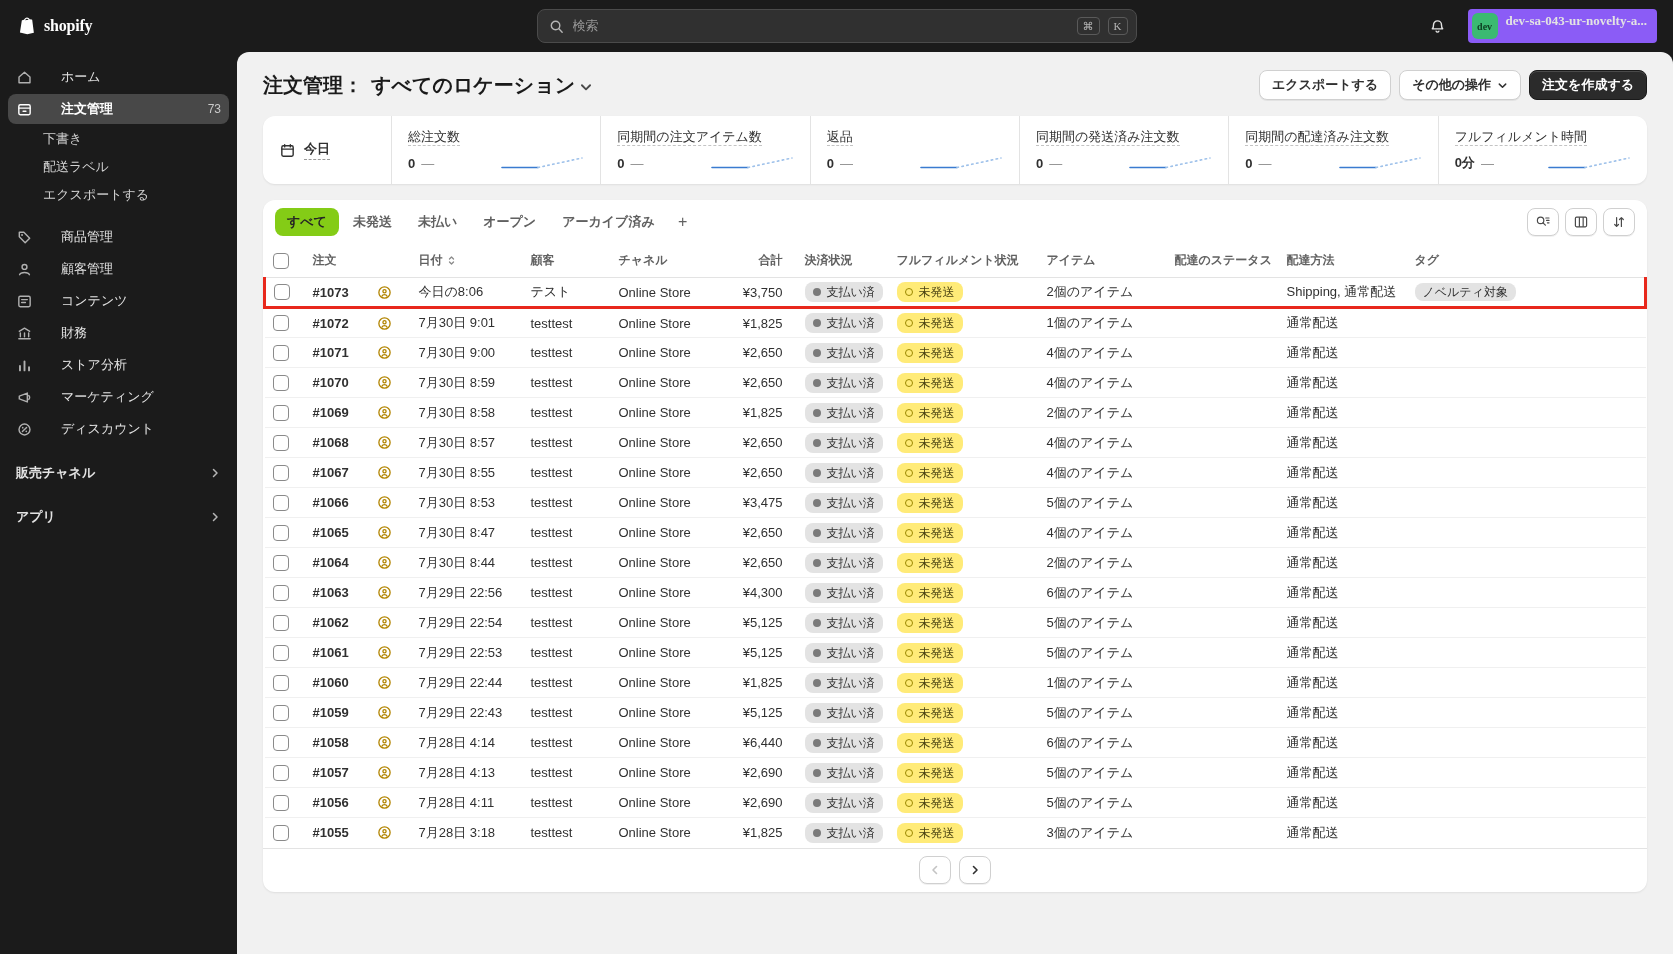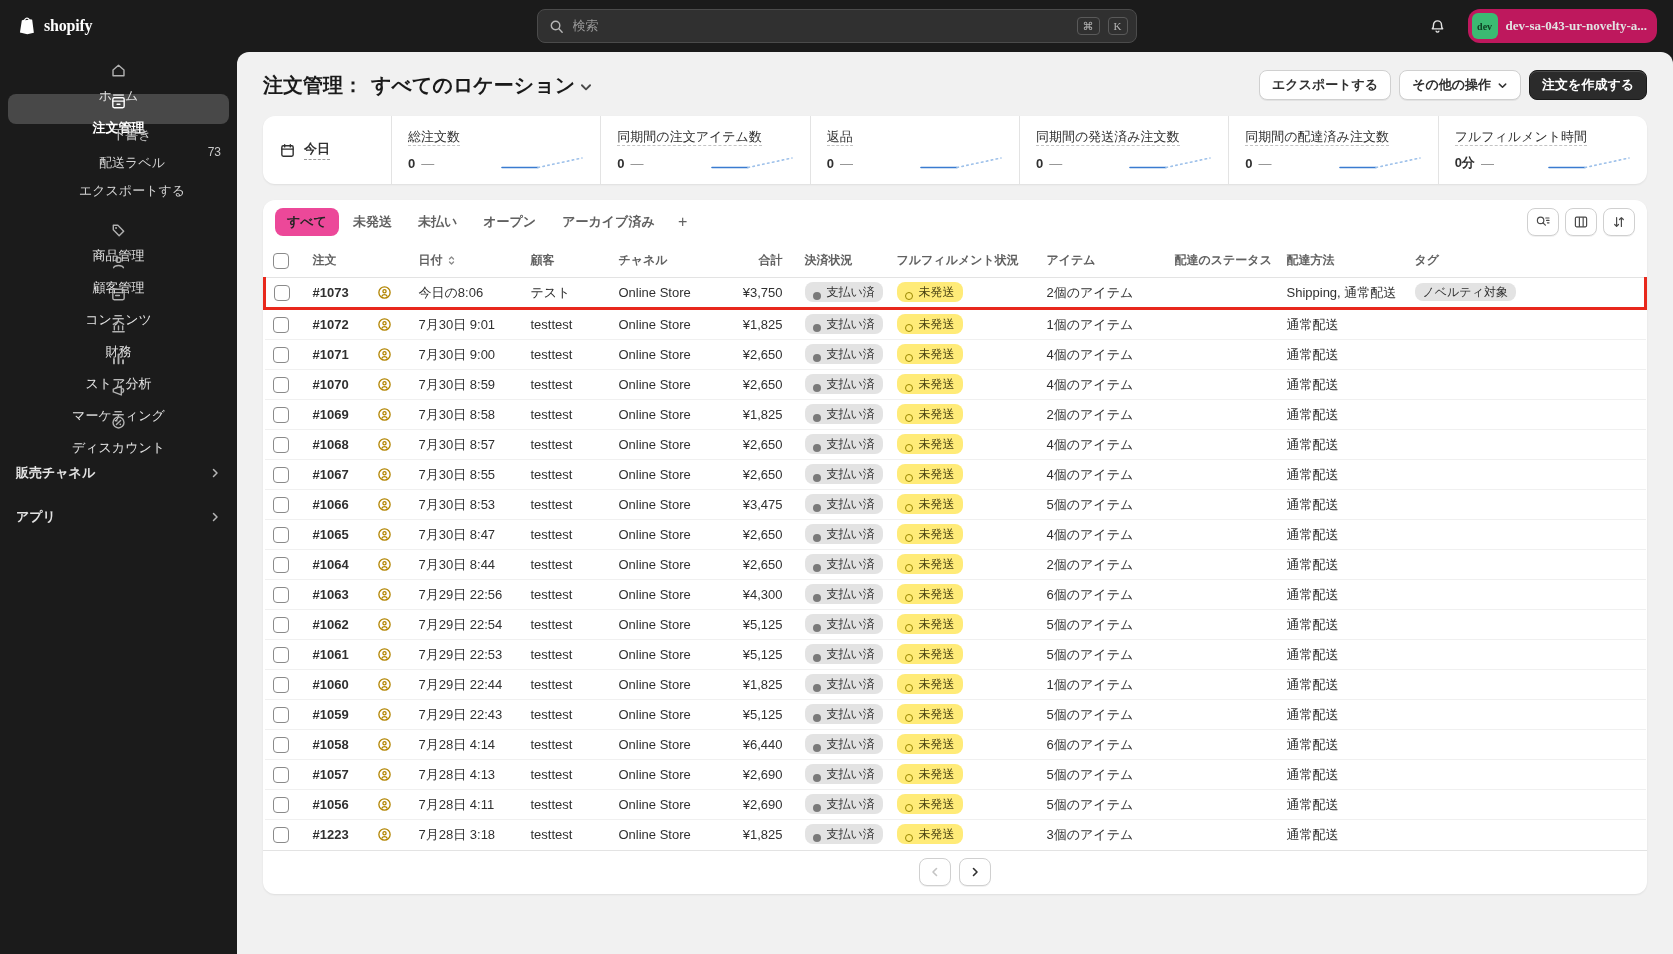--- a/index.html
+++ b/index.html
@@ -18,29 +18,29 @@
   .topbar { height:52px; background:var(--bg-dark); display:flex; align-items:center; padding:0 16px; position:relative;font-family:Liberation Serif, serif; }
   .brand { display:flex; align-items:center; gap:6px; color:#fff; }
   .brand-name { font-size:16px; font-weight:700; letter-spacing:-.2px; color:#fff; }
   .search-wrap { position:absolute; left:50%; transform:translateX(-50%); width:600px; }
   .searchbox { display:flex; align-items:center; gap:8px; background:#303030; border:1px solid #4b4b4b; border-radius:8px; height:34px; padding:0 8px 0 10px; color:#b5b5b5; }
   .searchbox input { flex:1; background:transparent; border:none; outline:none; color:#e3e3e3; font-size:13px; font-family:inherit; }
   .searchbox input::placeholder { color:#9a9a9a; }
   .keycap { border:1px solid #5a5a5a; border-radius:4px; font-size:11px; color:#b5b5b5; padding:1px 5px; line-height:14px; }
   .topbar-right { margin-left:auto; display:flex; align-items:center; gap:14px; }
   .bell-btn { color:#e3e3e3; width:32px; height:32px; display:flex; align-items:center; justify-content:center; border-radius:8px; }
-  .account { display:flex; align-items:center; gap:8px; background:#be185d; border-radius:12px; padding:4px 10px 4px 4px; }
+  .account { display:flex; align-items:flex-start; gap:8px; background:#8b5cf6; border-radius:4px; padding:4px 10px 4px 4px; }
   .avatar { width:26px; height:26px; border-radius:6px; background:#3bba72; color:#0d3d21; font-size:10px; font-weight:700; display:flex; align-items:center; justify-content:center; }
   .store-name { color:#e3e3e3; font-size:13px; font-weight:600; max-width:170px; white-space:nowrap; overflow:hidden; }
   
   .shell { display:flex; height:902px; }
   
   .sidebar { width:237px; flex:none; background:var(--bg-dark); display:flex; flex-direction:column; padding-top:10px; position:relative; }
   .nav { padding:0 8px; }
-  .nav-item { display:flex; align-items:center; gap:8px; height:30px; padding:0 8px; border-radius:8px; color:#e3e3e3; font-size:13px; font-weight:500; cursor:pointer; margin-bottom:2px;flex-direction:column; }
+  .nav-item { display:flex; align-items:center; gap:28px; height:30px; padding:0 8px; border-radius:8px; color:#e3e3e3; font-size:13px; font-weight:500; cursor:pointer; margin-bottom:2px; }
   .nav-item .icn { color:#b0b0b0; }
   .nav-item.active { background:#484848; color:#fff; font-weight:700; }
   .nav-item.active .icn { color:#fff; }
   .nav-badge { margin-left:auto; color:#c9c9c9; font-size:12px; font-weight:500; }
   .nav-sub { padding-left:35px; height:26px; color:#d3d3d3; font-weight:400; }
   .nav-section { display:flex; align-items:center; height:30px; padding:0 8px; color:#e3e3e3; font-size:13px; font-weight:600; margin-top:14px; border-radius:8px; cursor:pointer; }
   .nav-section .chev { width:12px; height:12px; margin-left:auto; color:#b5b5b5; }
   .sidebar-bottom { margin-top:auto; }
   .footer-banner { background:#e3e3e3; height:38px; display:flex; align-items:center; gap:8px; padding:0 14px; color:#303030; font-size:13px; font-weight:600; position:relative; }
   .footer-banner .bar { position:absolute; left:0; bottom:0; height:3px; width:112px; background:#2c6ecb; }
@@ -62,36 +62,36 @@
   .m-label { font-size:13px; color:#303030; margin-bottom:8px; white-space:nowrap; }
   .m-label span { border-bottom:1px dashed #c4c4c4; padding-bottom:1px; }
   .m-row { display:flex; align-items:center; gap:6px; }
   .m-value { font-weight:700; font-size:13px; }
   .m-dash { color:#8a8a8a; }
   .spark { width:84px; height:18px; margin-left:auto; }
   
   .table-card { margin:16px 26px 12px; background:var(--card); border-radius:12px; box-shadow:0 1px 2px rgba(0,0,0,.08); overflow:hidden; }
   .tabs-bar { display:flex; align-items:center; padding:8px 12px; gap:2px; }
   .tab { padding:5px 12px; border-radius:8px; font-size:13px; font-weight:600; color:#616161; cursor:pointer; }
-  .tab.active { background:#ec4899; color:#252525; }
+  .tab.active { background:#84cc16; color:#252525; }
   .tab-add { width:28px; height:28px; display:flex; align-items:center; justify-content:center; color:#616161; font-size:16px; border-radius:8px; cursor:pointer; }
   .tabs-actions { margin-left:auto; display:flex; gap:6px; }
   .icon-btn { width:32px; height:28px; background:#fff; border:1px solid #d0d0d0; border-radius:8px; box-shadow:0 1px 0 rgba(0,0,0,.06); display:flex; align-items:center; justify-content:center; color:#4a4a4a; cursor:pointer; }
   .icon-btn svg { width:16px; height:16px; }
   
   table { width:100%; border-collapse:collapse; table-layout:fixed; }
   th { text-align:left; font-size:12px; font-weight:600; color:#616161; padding:8px 8px; border-bottom:1px solid var(--border); white-space:nowrap; }
   td { font-size:13px; color:#303030; padding:4px 8px; border-top:1px solid #f0f0f0; white-space:nowrap; overflow:hidden; height:30px; }
   tbody tr:first-child td { border-top:none; }
   th.col-total, td.col-total { text-align:right; padding-right:14px; }
   .order-id { font-weight:700; }
   .checkbox { width:16px; height:16px; border:1.5px solid #8a8a8a; border-radius:4px; background:#fff; display:inline-block; vertical-align:middle; cursor:pointer; }
   .th-sort { display:inline-flex; align-items:center; gap:3px; }
   .sorticn { width:11px; height:11px; color:#8a8a8a; }
-  .badge { display:inline-flex; align-items:flex-end; gap:6px; padding:2px 8px; border-radius:8px; font-size:12px; font-weight:500; line-height:16px; }
+  .badge { display:inline-flex; align-items:center; gap:6px; padding:2px 8px; border-radius:8px; font-size:12px; font-weight:500; line-height:16px; }
   .badge-gray { background:#e3e3e3; color:#303030; }
   .badge-gray .dot { width:8px; height:8px; border-radius:50%; background:#7a7a7a; }
   .badge-yellow { background:var(--yellow); color:#4a4212; }
   .badge-yellow .ring { width:8px; height:8px; border-radius:50%; border:1.6px solid #9a8700; }
   .tag-badge { background:#e3e3e3; border-radius:8px; padding:2px 8px; font-size:12px; color:#303030; }
   .flag { width:15px; height:15px; }
   .row-highlight td { border-top:3px solid var(--red); border-bottom:3px solid var(--red); }
   .row-highlight td:first-child { border-left:3px solid var(--red); }
   .row-highlight td:last-child { border-right:3px solid var(--red); }
   
@@ -881,21 +881,21 @@
                   <span class="ring"></span>
                   <span>未発送</span>
                 </span></td>
     <td>5個のアイテム</td>
     <td></td>
     <td>通常配送</td>
     <td></td>
   </tr>
             <tr>
     <td><span class="checkbox"></span></td>
-    <td><span class="order-id">#1223</span></td>
+    <td><span class="order-id">#1055</span></td>
     <td>
       <svg class="flag" viewBox="0 0 16 16">
                   <circle cx="8" cy="8" r="6" fill="none" stroke="#b28400" stroke-width="1.4"></circle>
                   <circle cx="8" cy="6.6" r="1.7" fill="none" stroke="#b28400" stroke-width="1.4"></circle>
                   <path d="M5.4 11.7c.6-1.9 4.6-1.9 5.2 0" fill="none" stroke="#b28400" stroke-width="1.4" stroke-linecap="round"></path>
                 </svg>
     </td>
     <td>7月28日 3:18</td>
     <td>testtest</td>
     <td>Online Store</td>

